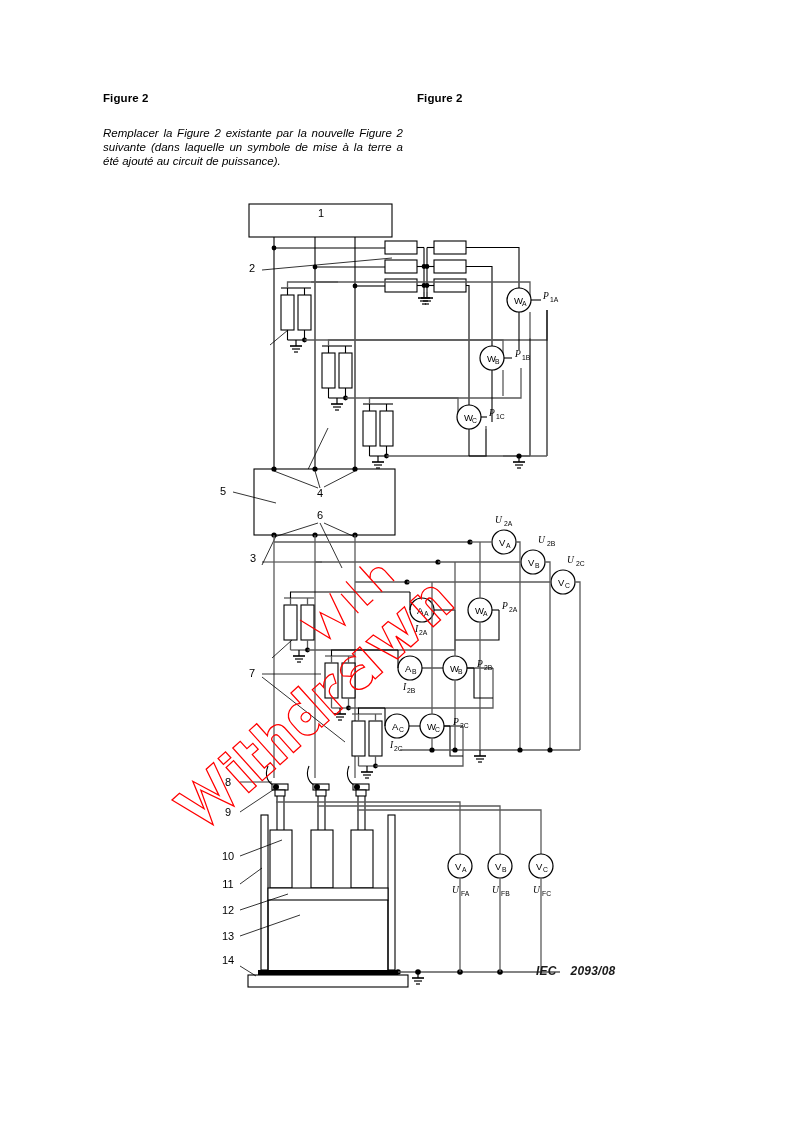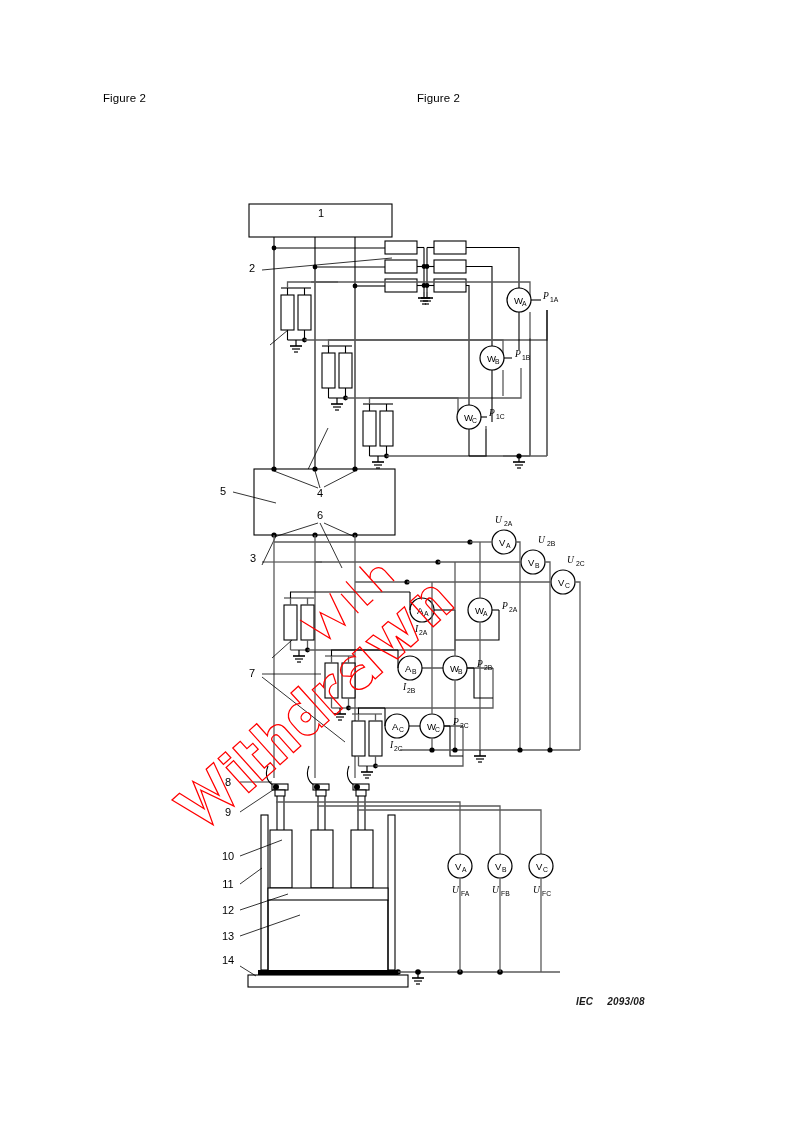--- a/index.html
+++ b/index.html
@@ -5,39 +5,40 @@
   html,body{margin:0;padding:0;background:#ffffff;}
   body{width:793px;height:1122px;position:relative;overflow:hidden;
        font-family:"Liberation Sans","DejaVu Sans",sans-serif;color:#000;}
 
   .page{position:absolute;left:0;top:0;width:793px;height:1122px;}
 
   
   .col{position:absolute;top:92px;width:300px;}
   .col-fr{left:103px;}
   .col-en{left:417px;}
-  .col h2{margin:0;font-size:11.5px;font-weight:normal;letter-spacing:.1px;}
+  .col h2{margin:0;font-size:11.5px;font-weight:bold;letter-spacing:.1px;}
   .col p{margin:22px 0 0 0;font-size:11.5px;font-style:italic;
          line-height:14.2px;text-align:justify;}
 
   
   .figwrap{position:absolute;left:0;top:190px;width:793px;height:810px;}
   svg.fig{position:absolute;left:0;top:0;width:793px;height:810px;}
 
-  .iecref{position:absolute;left:536px;top:996px;font-size:10px;
-          font-style:italic;font-weight:bold;color:#1a1a1a;letter-spacing:.2px;margin-left:40px;}
+  .iecref{position:absolute;left:536px;top:964px;font-size:12px;
+          font-style:italic;font-weight:bold;color:#1a1a1a;letter-spacing:.2px;}
   .iecref .num{margin-left:14px;font-style:italic;}
 </style>
 </head>
 <body>
 
 <div class="page">
 
   <div class="col col-fr">
     <h2>Figure 2</h2>
+    <p>Remplacer la Figure 2 existante par la nouvelle Figure 2 suivante (dans laquelle un symbole de mise à la terre a été ajouté au circuit de puissance).</p>
   </div>
 
   <div class="col col-en">
     <h2>Figure 2</h2>
   </div>
 
   <div class="figwrap">
   <svg class="fig" viewBox="0 0 793 810">
     <defs>
       <g id="earthsym">

